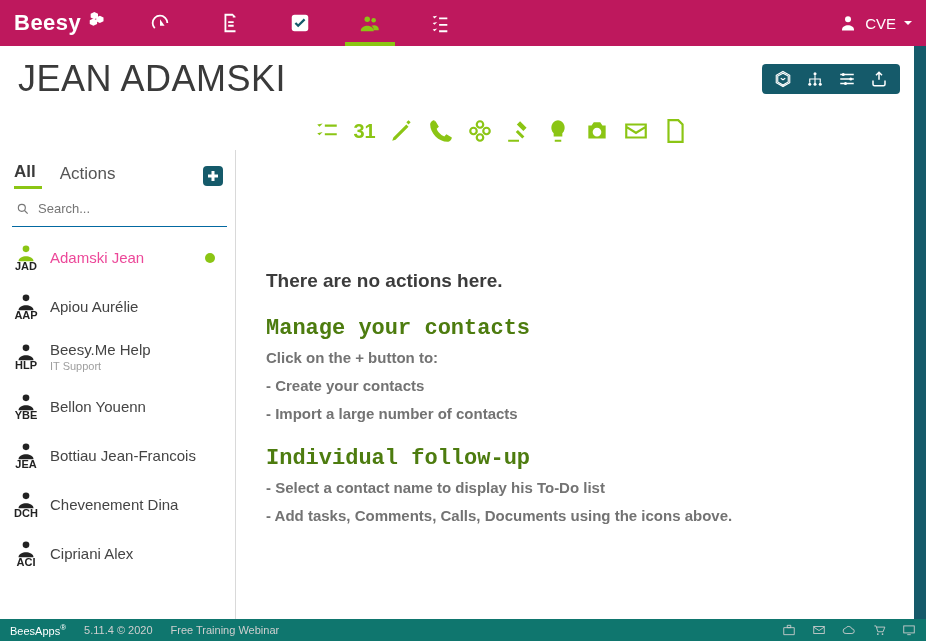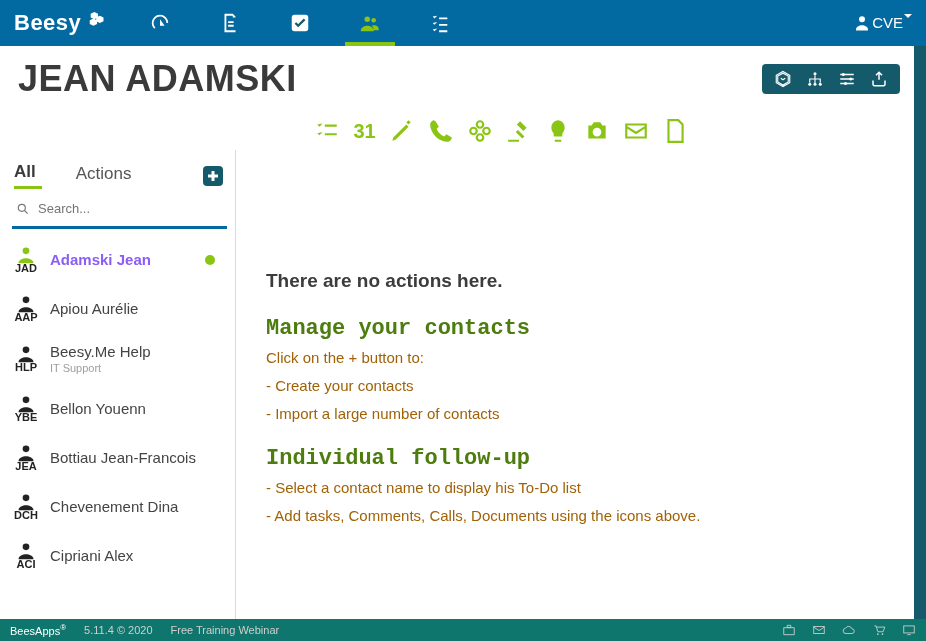--- a/index.html
+++ b/index.html
@@ -1,72 +1,72 @@
 <!DOCTYPE html>
 <html><head>
 <meta charset="utf-8">
 <style>
   * { box-sizing: border-box; margin: 0; padding: 0; }
   body { font-family: Arial, Helvetica, sans-serif; background:#fff; width:926px; height:641px; overflow:hidden; }
   
-  .topbar { background:#0369a1; height:46px; display:flex; align-items:center; padding:0 14px; color:#fff; }
+  .topbar { background:#be185d; height:46px; display:flex; align-items:center; padding:0 14px; color:#fff; }
   .brand { font-weight:700; font-size:22px; display:flex; align-items:center; gap:6px; letter-spacing:0.5px; }
   .brand .dots { display:inline-flex; }
   .brand .dots svg { width:22px; height:22px; }
   .topnav { display:flex; gap:40px; margin-left:36px; }
   .topnav .nav-item { position:relative; width:30px; height:46px; display:flex; align-items:center; justify-content:center; cursor:pointer; }
   .topnav .nav-item svg { width:22px; height:22px; fill:#fff; }
   .topnav .nav-item.active svg { fill:#8bc514; }
   .topnav .nav-item.active::after { content:""; position:absolute; bottom:0; left:-10px; right:-10px; height:4px; background:#8bc514; }
-  .userarea { margin-left:auto; display:flex; align-items:flex-start; gap:1px; cursor:pointer; }
+  .userarea { margin-left:auto; display:flex; align-items:center; gap:8px; cursor:pointer; }
   .userarea svg { width:18px; height:18px; fill:#fff; }
   .userarea span { font-size:15px; }
   .caret { display:inline-block; border-top:4px solid #fff; border-left:4px solid transparent; border-right:4px solid transparent; }
 
   
   .page-head { display:flex; align-items:center; padding:12px 18px 0 18px; }
-  .page-title { font-size:36px; font-weight:700; color:#3a3a3a; letter-spacing:0.5px; font-family: "Arial Narrow", Arial, sans-serif; font-stretch: condensed; }
+  .page-title { font-size:36px; font-weight:400; color:#3a3a3a; letter-spacing:0.5px; font-family: "Arial Narrow", Arial, sans-serif; font-stretch: condensed; }
   .tool-pill { margin-left:auto; margin-right:8px; background:#155a6a; border-radius:4px; display:flex; align-items:center; gap:14px; padding:6px 12px; }
   .tool-pill svg { width:18px; height:18px; fill:#fff; }
   .tool-pill .slot { cursor:pointer; display:flex; align-items:center; }
 
   
   .icon-strip { display:flex; gap:13px; justify-content:center; margin:18px 0 6px 0; padding-left:76px; }
   .icon-strip .ic { display:flex; align-items:center; justify-content:center; cursor:pointer; }
   .icon-strip .ic svg { width:26px; height:26px; fill:#8bc514; }
   .icon-strip .ic.num { color:#8bc514; font-weight:700; font-size:20px; }
 
   
   .main { display:flex; height:calc(641px - 46px - 22px - 68px); }
   .sidebar { width:236px; padding:8px 8px 8px 12px; border-right:1px solid #d9d9d9; height:100%; overflow:hidden; }
-  .tab-row { display:flex; align-items:center; padding:4px 2px 4px 2px;gap:16px; }
+  .tab-row { display:flex; align-items:center; padding:4px 2px 4px 2px; }
   .tab { font-size:17px; color:#555; padding:0 6px 4px 0; margin-right:18px; cursor:pointer; }
   .tab.active { color:#3a3a3a; font-weight:600; border-bottom:3px solid #8bc514; }
   .add-btn { margin-left:auto; width:24px; height:24px; border-radius:4px; cursor:pointer; }
   .add-btn svg { width:24px; height:24px; fill:#155a6a; }
-  .search-row { display:flex; align-items:center; gap:8px; padding:8px 4px 10px 4px; border-bottom:3px solid #0369a1; }
+  .search-row { display:flex; align-items:center; gap:8px; padding:8px 4px 10px 4px; border-bottom:1px solid #0369a1; }
   .search-row svg { width:14px; height:14px; fill:#777; }
   .search-row input { border:none; outline:none; font-size:13px; color:#777; flex:1; background:transparent; }
 
   .contact-list { margin-top:6px; }
   .contact { display:flex; align-items:center; gap:10px; padding:10px 4px 10px 0; cursor:pointer; }
   .avatar { width:28px; display:flex; flex-direction:column; align-items:center; }
   .avatar svg { width:20px; height:20px; fill:#222; }
   .avatar.active svg { fill:#8bc514; }
   .avatar .ini { font-size:11px; font-weight:700; color:#222; margin-top:-3px; }
   .contact .cname { font-size:15px; color:#444; }
-  .contact.active .cname { color:#8b5cf6; font-weight:700; }
+  .contact.active .cname { color:#ec4899; font-weight:400; }
   .contact .sub { font-size:11px; color:#9e9e9e; margin-top:2px; }
   .contact .text { display:flex; flex-direction:column; }
   .presence { width:10px; height:10px; border-radius:50%; background:#8bc514; margin-left:auto; margin-right:8px; }
 
   .content { flex:1; padding:120px 50px 20px 30px; color:#444; overflow:auto; }
   .content h2 { font-size:19px; font-weight:700; margin-bottom:24px; color:#3c3c3c; }
   .content h3 { font-size:22px; font-weight:700; margin-bottom:6px; color:#4d7c0f;font-family:Liberation Mono, monospace; }
-  .content p { font-size:15px; color:#a16207; margin:6px 0; line-height:1.45; }
+  .content p { font-size:15px; color:#737373; margin:6px 0; line-height:1.45;font-weight:bold; }
   .content .block + .block { margin-top:22px; }
 
   
   .footer { position:absolute; bottom:0; left:0; right:0; height:22px; background:#0f766e; color:#cfcfcf; display:flex; align-items:center; font-size:11px; padding:0 10px; }
   .footer .left { display:flex; align-items:center; gap:18px; }
   .footer .right { margin-left:auto; display:flex; gap:16px; }
   .footer .right svg { width:14px; height:14px; fill:#cfcfcf; }
   .footer .slot { cursor:pointer; display:flex; align-items:center; }
   .footer-logo { font-size:11px; color:#fff; }
   .footer-logo sup { font-size:8px; }

